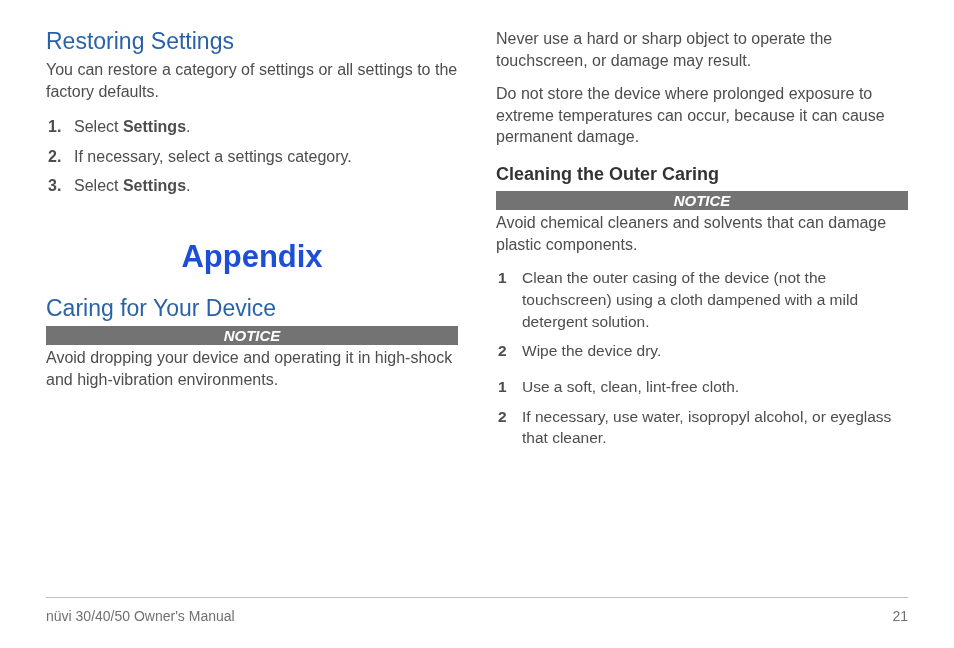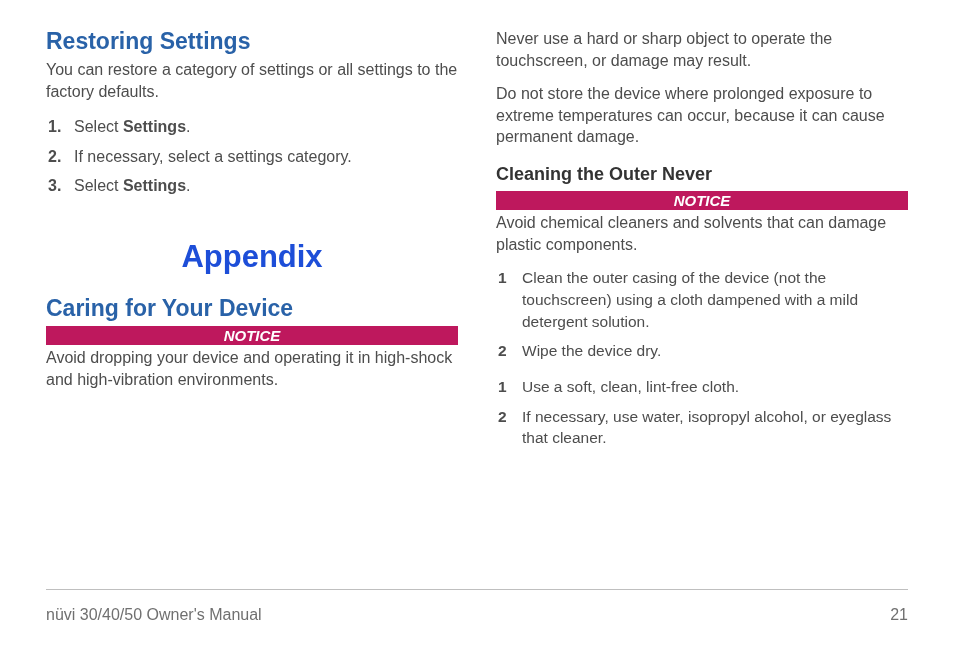--- a/index.html
+++ b/index.html
@@ -21,21 +21,21 @@
       gap: 38px;
       height: 555px;
     }
     .col {
       flex: 1;
       min-width: 0;
     }
     .h-blue {
       color: #2962a8;
       font-size: 23px;
-      font-weight: bold;
+      font-weight: normal;
       margin-bottom: 4px;
     }
     .h-black-big {
       color: #1d4ed8;
       font-size: 31px;
       font-weight: bold;
       text-align: center;
       margin-top: 40px;
       margin-bottom: 20px;
     }
@@ -45,21 +45,21 @@
       font-weight: bold;
       margin-bottom: 6px;
     }
     p {
       font-size: 16px;
       line-height: 1.35;
       margin-bottom: 12px;
       color: #4d4d4d;
     }
     .notice-bar {
-      background: #be185d;
+      background: #737373;
       color: #fff;
       text-align: center;
       font-style: italic;
       font-weight: bold;
       font-size: 15px;
       padding: 1px 0;
       margin-bottom: 2px;
     }
     ol.dotted {
       list-style: none;
@@ -98,24 +98,24 @@
     }
     .bold {
       font-weight: bold;
     }
     .footer {
       position: absolute;
       bottom: 24px;
       left: 46px;
       right: 46px;
       border-top: 1px solid #bfbfbf;
-      padding-top: 16px;
+      padding-top: 10px;
       display: flex;
       justify-content: space-between;
-      font-size: 16px;
+      font-size: 14px;
       color: #707070;
     }
     .sect-gap {
       margin-top: 16px;
     }
   </style>
 </head>
 <body>
 
 <div class="columns">
@@ -145,21 +145,21 @@
 
     <div class="h-blue">Caring for Your Device</div>
     <div class="notice-bar">NOTICE</div>
     <p>Avoid dropping your device and operating it in high-shock and high-vibration environments.</p>
   </div>
 
   <div class="col">
     <p>Never use a hard or sharp object to operate the touchscreen, or damage may result.</p>
     <p>Do not store the device where prolonged exposure to extreme temperatures can occur, because it can cause permanent damage.</p>
 
-    <div class="h-black-sub sect-gap">Cleaning the Outer Never</div>
+    <div class="h-black-sub sect-gap">Cleaning the Outer Caring</div>
     <div class="notice-bar">NOTICE</div>
     <p>Avoid chemical cleaners and solvents that can damage plastic components.</p>
 
     <ol class="plain">
       <li>
         <span class="num">1</span>
         <span>Clean the outer casing of the device (not the touchscreen) using a cloth dampened with a mild detergent solution.</span>
       </li>
       <li>
         <span class="num">2</span>

